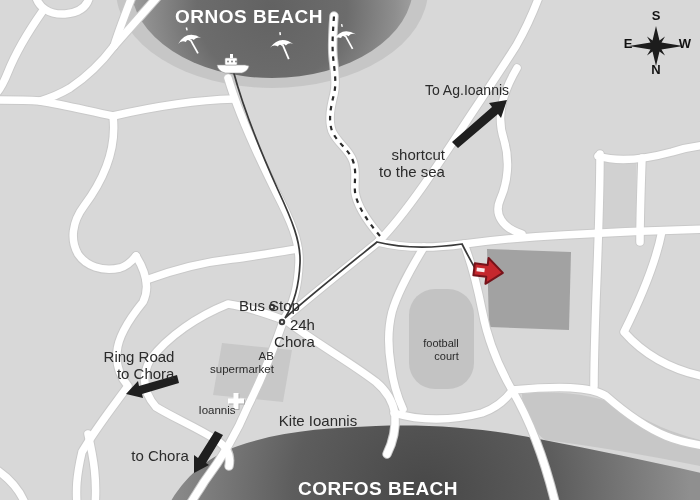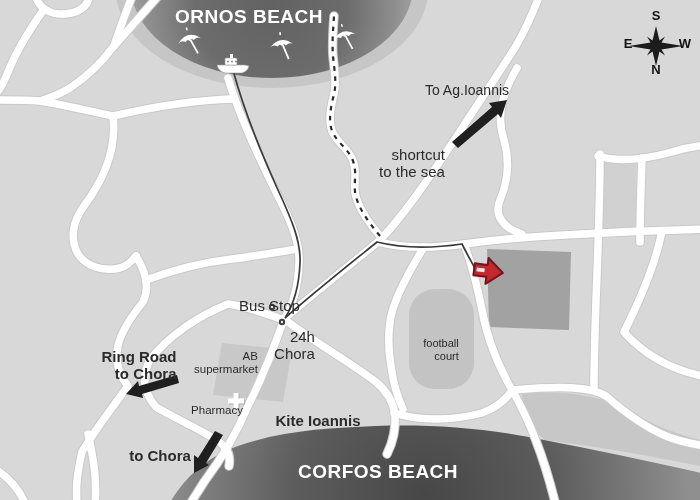--- a/index.html
+++ b/index.html
@@ -12,21 +12,21 @@
     position:absolute;transform:translate(-50%,-50%);
     color:#2b2b2b;text-align:right;line-height:1.15;white-space:nowrap;
     user-select:none;
   }
   .title{color:#ffffff;font-weight:bold;font-size:19px;letter-spacing:.5px;}
   .compass-letter{font-weight:bold;font-size:13px;color:#121212;}
   .sm{font-size:15px;padding-left:39px;}
   .sm2{font-size:11.5px;}
   .md{font-size:13px;}
   .md2{font-size:11px;}
-  .lg{font-size:15px;font-weight:bold;}
+  .lg{font-size:15px;}
 </style>
 </head>
 <body>
 
 <div class="map">
 
 <svg width="700" height="500" viewBox="0 0 700 500">
   <defs>
     <radialGradient id="gO" gradientUnits="userSpaceOnUse" cx="272" cy="8" r="150">
       <stop offset="0" stop-color="#626262"></stop>
@@ -134,47 +134,47 @@
     <rect x="-3" y="-9" width="3" height="4" fill="#ffffff"></rect>
     <circle cx="-5" cy="-1.5" r="0.9" fill="#777"></circle>
         <circle cx="-1" cy="-1.5" r="0.9" fill="#777"></circle>
         <circle cx="3" cy="-1.5" r="0.9" fill="#777"></circle>
   </g>
 
   <path d="M656,26 L659.5,40.5 L665,36.5 L661.5,42.5 L683,46 L661.5,49.5 L665,55.5 L659.5,51.5 L656,66 L652.5,51.5 L647,55.5 L650.5,49.5 L629,46 L650.5,42.5 L647,36.5 L652.5,40.5 Z" fill="#1c1c1c"></path>
 </svg>
 
 <div class="lbl title" style="left:249px;top:17px">ORNOS BEACH</div>
-<div class="lbl title" style="left:378px;top:472px">CORFOS BEACH</div>
+<div class="lbl title" style="left:378px;top:489px">CORFOS BEACH</div>
 
 <div class="lbl compass-letter" style="left:656px;top:16px">S</div>
 <div class="lbl compass-letter" style="left:628px;top:44px">E</div>
 <div class="lbl compass-letter" style="left:685px;top:44px">W</div>
 <div class="lbl compass-letter" style="left:656px;top:70px">N</div>
 
 <div class="lbl" style="left:467px;top:90px;font-size:14px">To Ag.Ioannis</div>
 
 <div class="lbl md" style="left:412px;top:163px;font-size:15px">
   <div>shortcut</div>
   <div>to the sea</div>
 </div>
 
 <div class="lbl sm" style="left:250px;top:306px">Bus Stop</div>
 
-<div class="lbl sm" style="left:275px;top:345px">
+<div class="lbl sm" style="left:275px;top:333px">
   <div>24h</div>
   <div>Chora</div>
 </div>
 
-<div class="lbl sm2" style="left:226px;top:363px">
+<div class="lbl sm2" style="left:242px;top:363px">
   <div>AB</div>
   <div>supermarket</div>
 </div>
 
-<div class="lbl sm2" style="left:217px;top:411px">Pharmacy</div>
+<div class="lbl sm2" style="left:217px;top:411px">Ioannis</div>
 
 <div class="lbl md2" style="left:441px;top:350px">
   <div>football</div>
   <div>court</div>
 </div>
 
 <div class="lbl lg" style="left:318px;top:421px">Kite Ioannis</div>
 
 <div class="lbl lg" style="left:139px;top:365px">
   <div>Ring Road</div>

